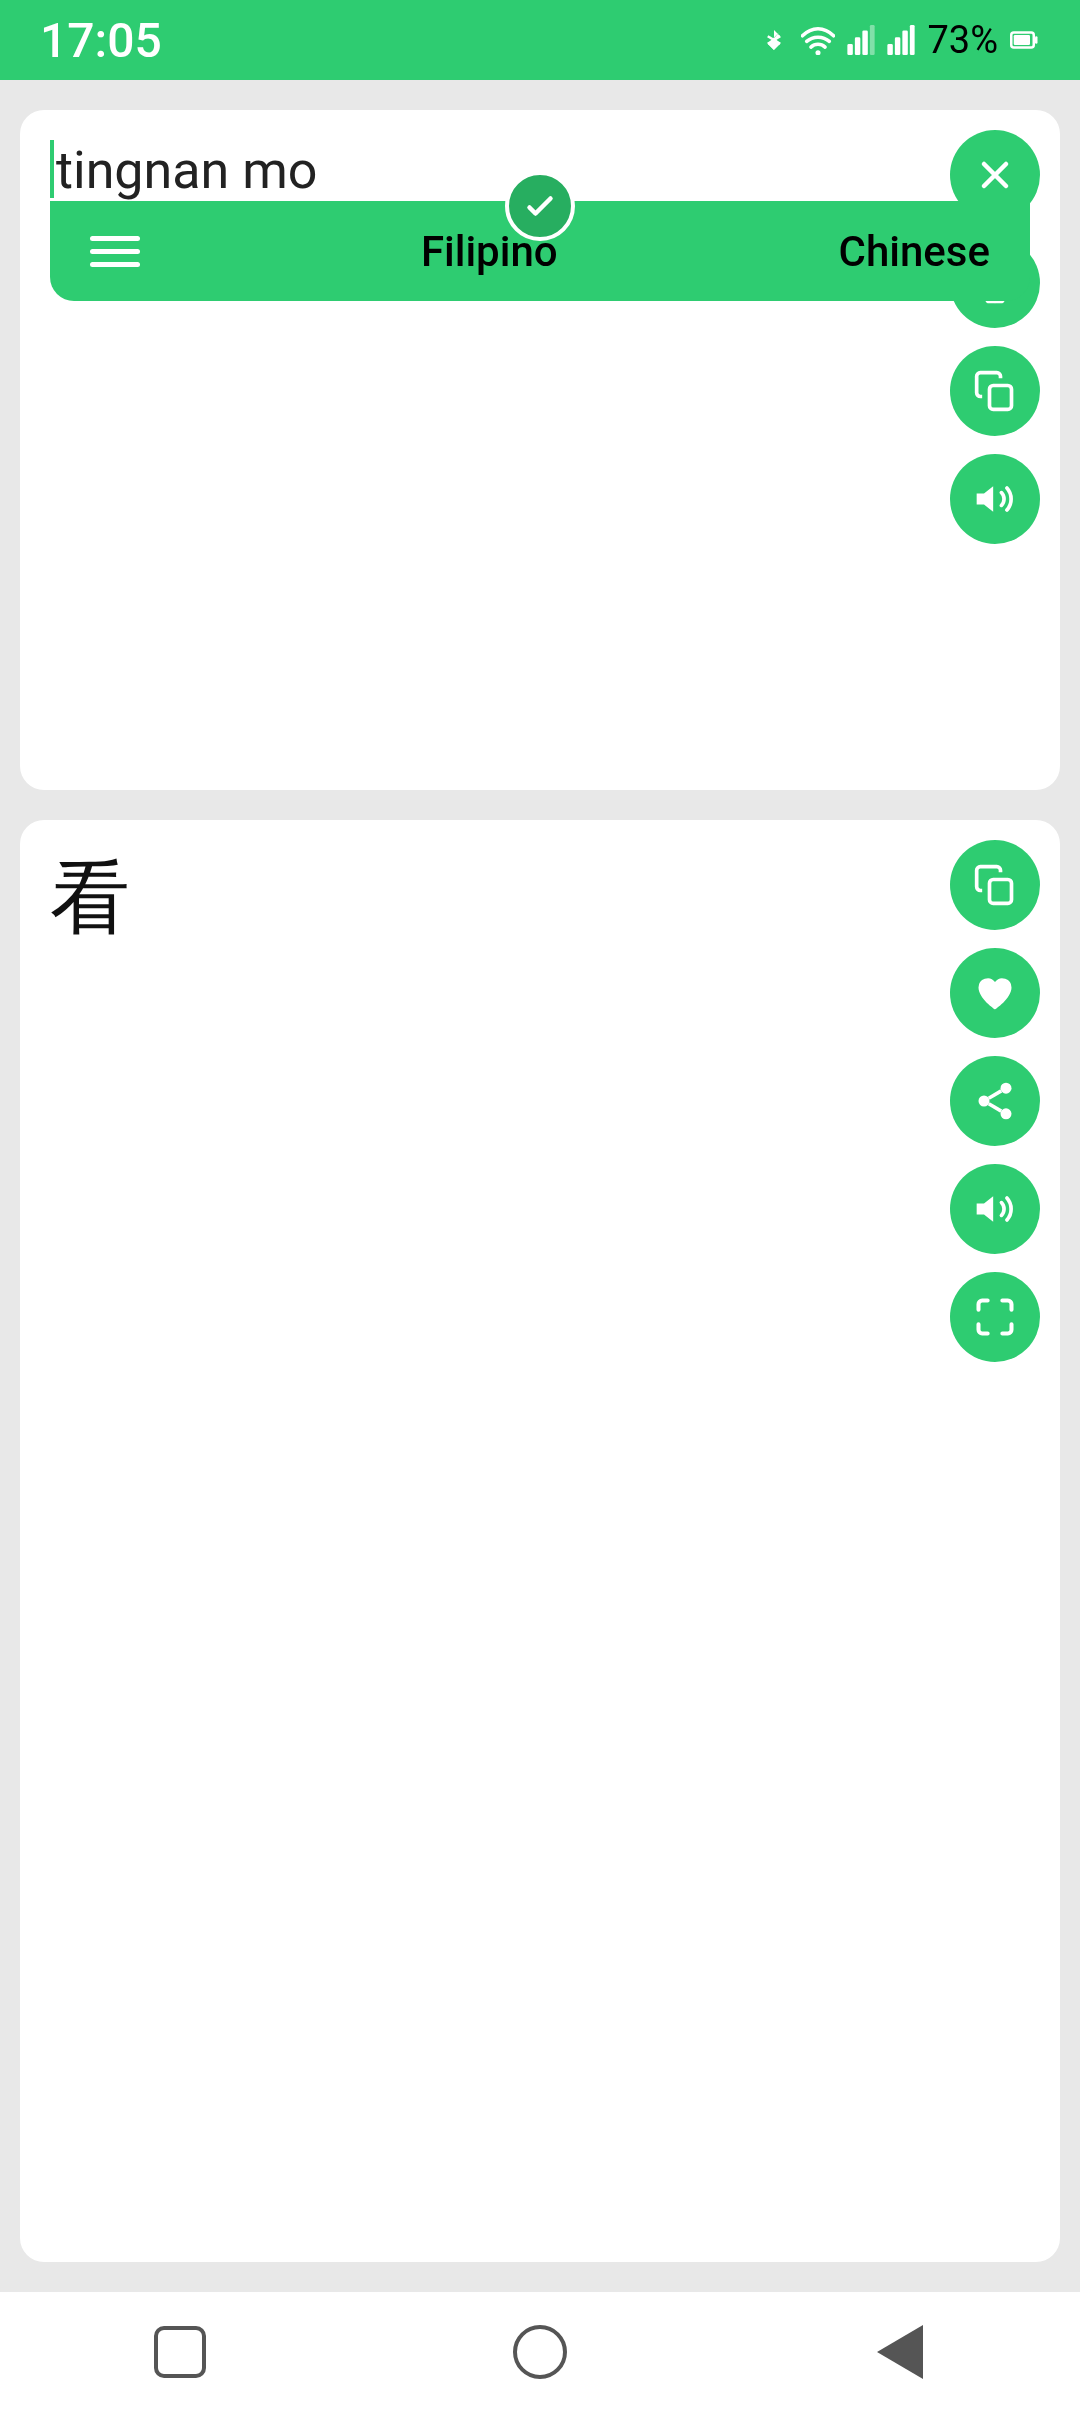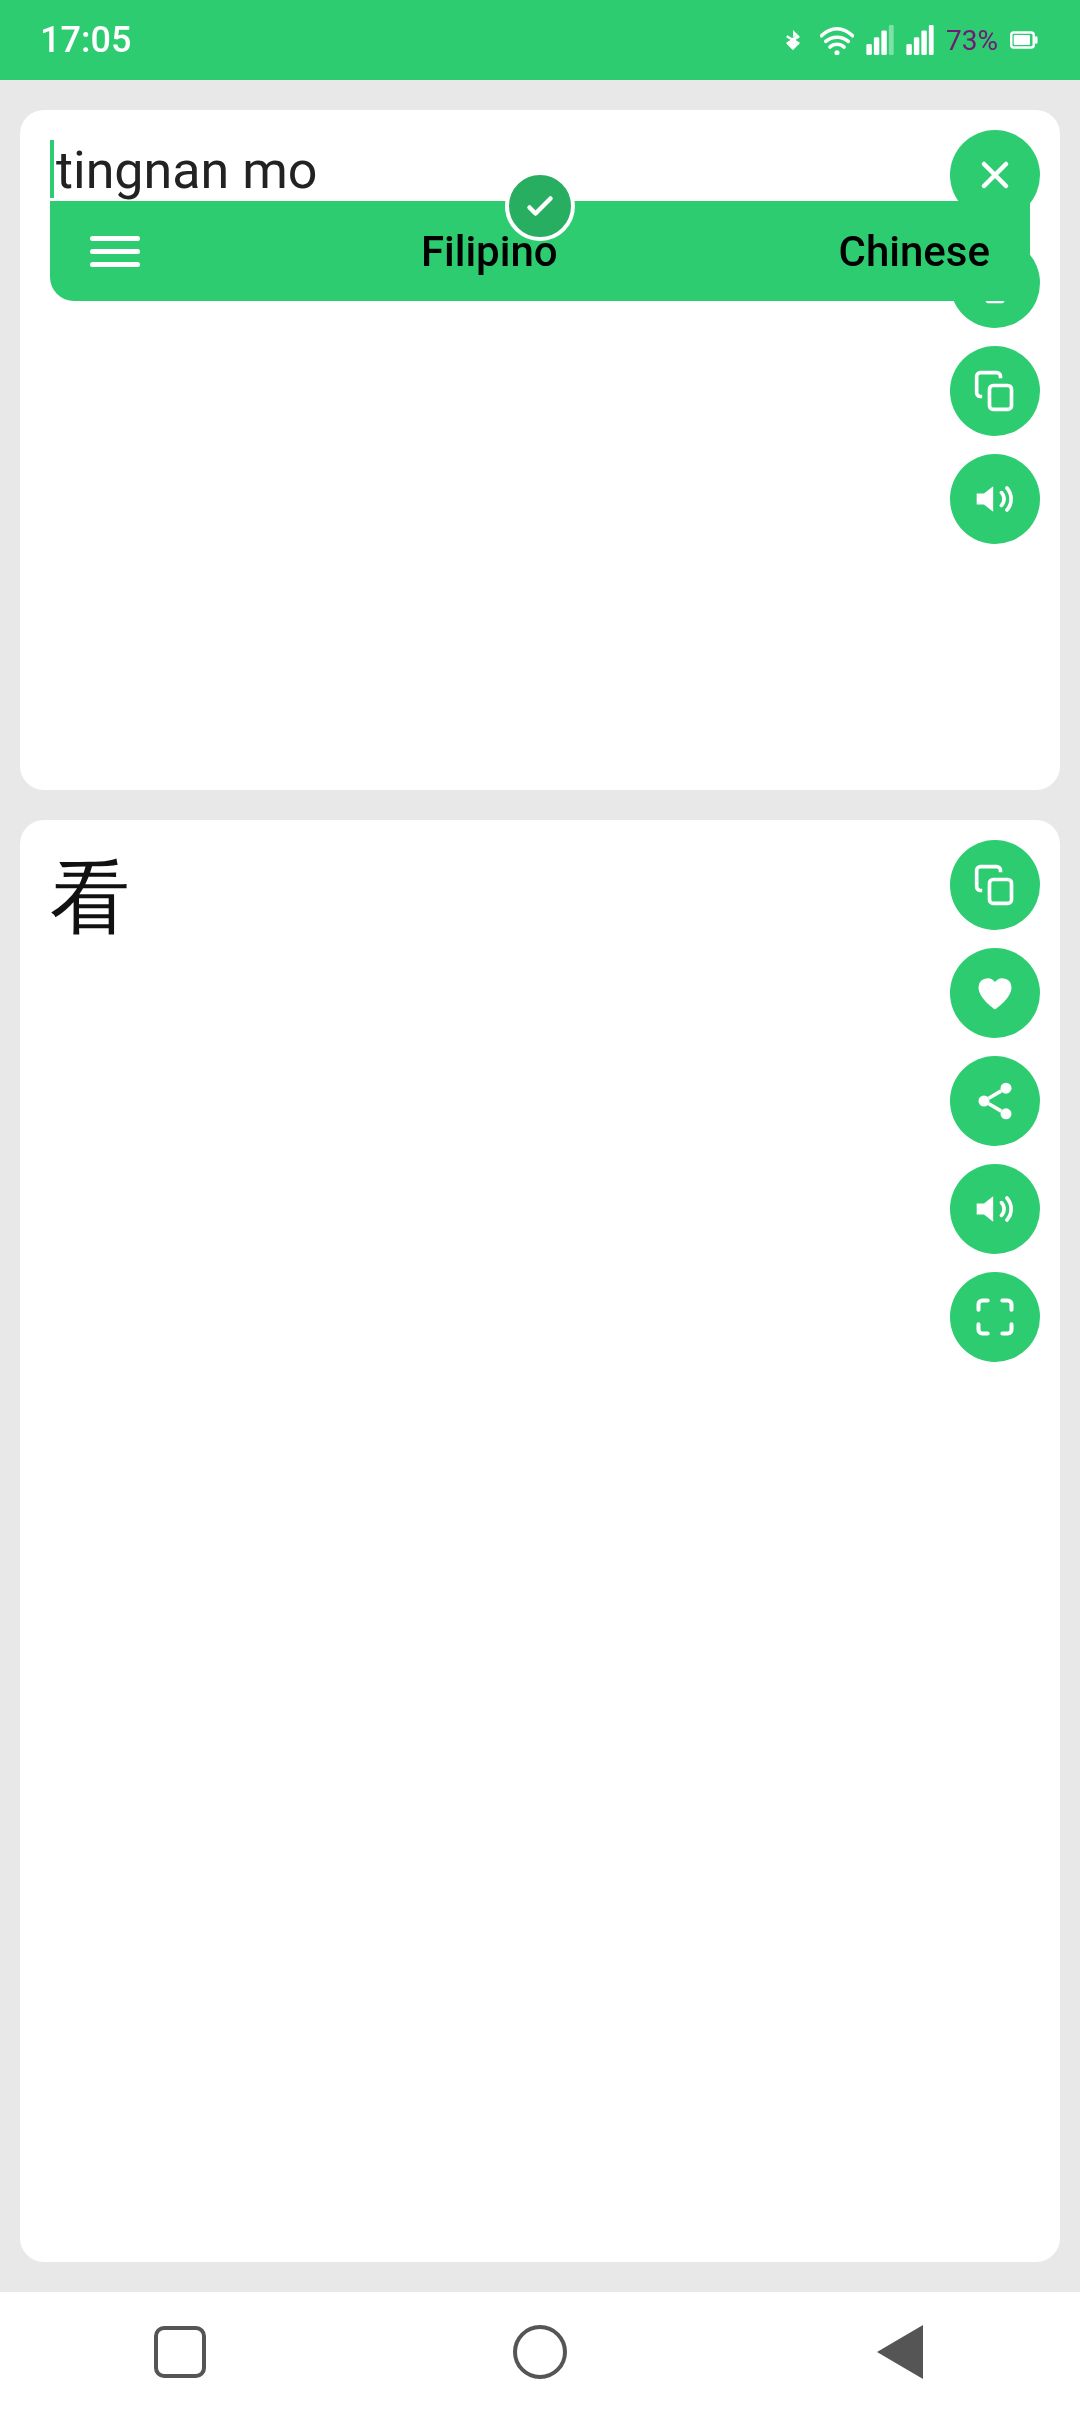--- a/index.html
+++ b/index.html
@@ -19,33 +19,33 @@
       width: 100%;
       height: 80px;
       background: #2ecc71;
       display: flex;
       align-items: center;
       justify-content: space-between;
       padding: 0 40px;
     }
     .status-time {
       color: white;
-      font-size: 36px;
+      font-size: 48px;
       font-weight: 500;
     }
     .status-icons {
       display: flex;
       align-items: center;
       gap: 12px;
       color: white;
       font-size: 30px;
     }
     .battery-text {
-      color: #701a75;
-      font-size: 28px;
+      color: #000000;
+      font-size: 38px;
     }
 
     
     .main-content {
       width: 100%;
       height: calc(2412px - 80px - 120px);
       background: #e8e8e8;
       padding: 30px 20px;
       display: flex;
       flex-direction: column;

